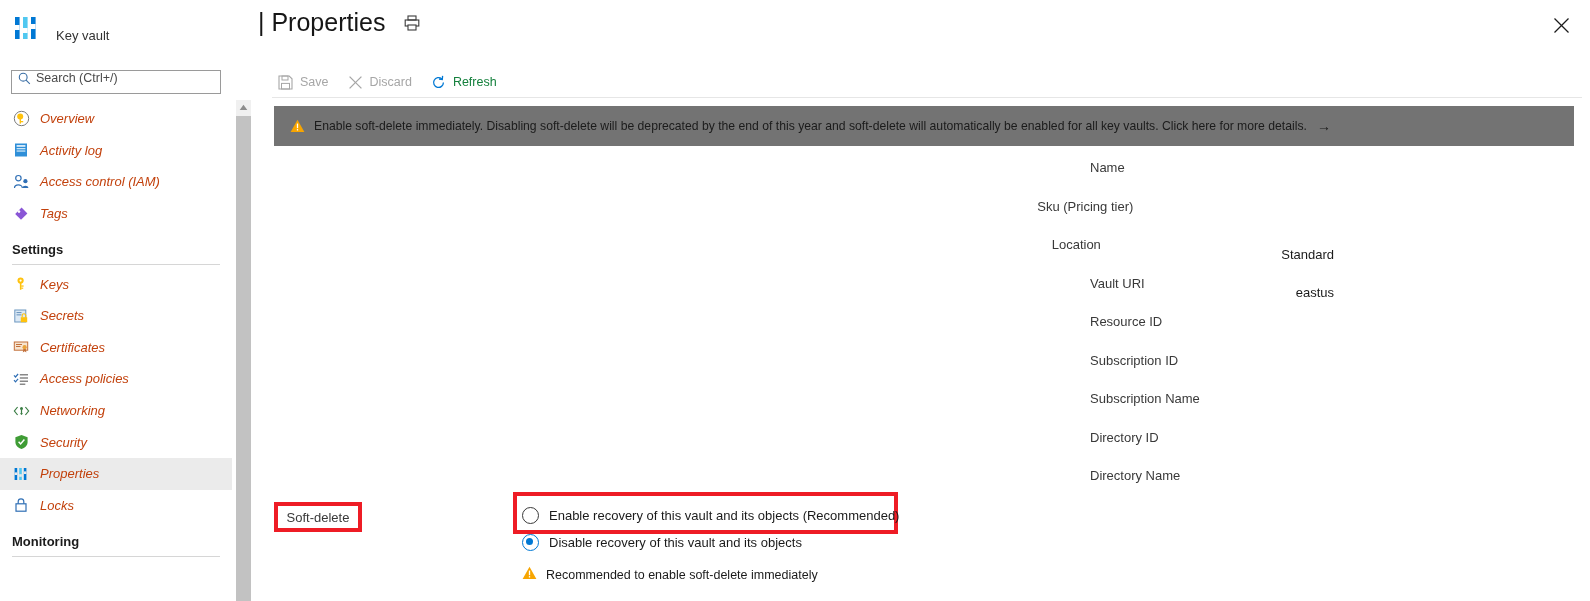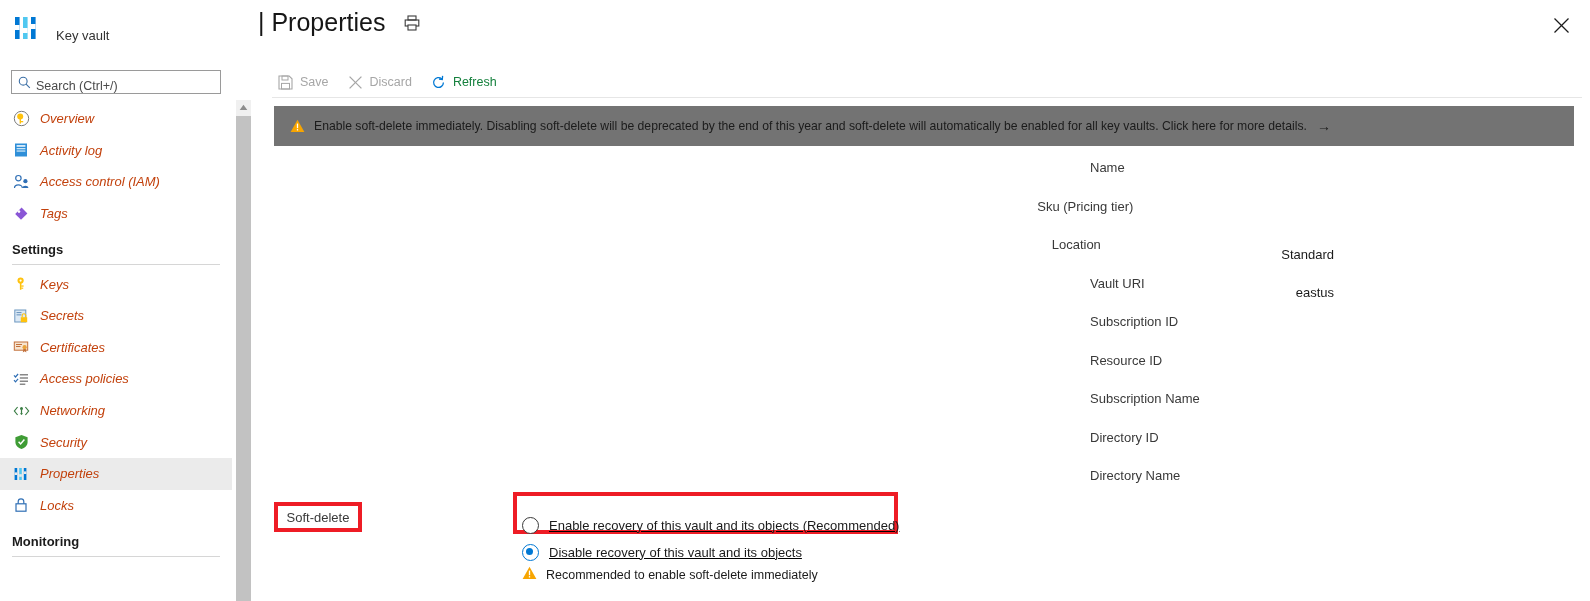--- a/index.html
+++ b/index.html
@@ -33,21 +33,21 @@
   #vault-type-label {
     font-size: 13px; color: #333333; white-space: nowrap;
     padding-top: 16px;
   }
   #search-box {
     position: absolute;
     left: 11px; top: 70px;
     width: 210px; height: 24px;
     border: 1px solid #9a9a9a;
     background: #ffffff;
-    display: flex; align-items: flex-end;
+    display: flex; align-items: flex-start;
     padding-left: 6px;
   }
   #search-box .magnifier { flex: 0 0 auto; margin-right: 5px; }
   #search-input {
     border: none; outline: none; background: transparent;
     font-family: "Liberation Sans", sans-serif;
     font-size: 12.5px; color: #333333;
     width: 170px; padding: 0;
   }
   #search-input::placeholder { color: #4a4a4a; opacity: 1; }
@@ -241,21 +241,21 @@
     font-size: 13px; color: #393939; white-space: nowrap;
   }
   #radio-highlight {
     position: absolute;
     left: 239px; top: -8px;
     width: 385px; height: 42px;
     border: 4px solid #ee1c25;
   }
   #radio-group {
     position: absolute;
-    left: 248px; top: 12px; text-decoration: underline;
+    left: 248px; top: 2px;
   }
   .radio-row {
     display: flex; align-items: center;
     height: 26px;
     margin-bottom: 1px;
     cursor: pointer;
   }
   .radio-dot {
     width: 17px; height: 17px;
     border-radius: 50%;
@@ -577,26 +577,26 @@
       <span class="prop-label">Location</span>
       <span class="prop-value">eastus</span>
     </div>
 
     <div class="prop-row">
       <span class="prop-label">Vault URI</span>
       <span class="prop-value"></span>
     </div>
 
     <div class="prop-row">
+      <span class="prop-label">Resource ID</span>
+      <span class="prop-value"></span>
+    </div>
+
+    <div class="prop-row">
       <span class="prop-label">Subscription ID</span>
-      <span class="prop-value"></span>
-    </div>
-
-    <div class="prop-row">
-      <span class="prop-label">Resource ID</span>
       <span class="prop-value"></span>
     </div>
 
     <div class="prop-row">
       <span class="prop-label">Subscription Name</span>
       <span class="prop-value"></span>
     </div>
 
     <div class="prop-row">
       <span class="prop-label">Directory ID</span>

